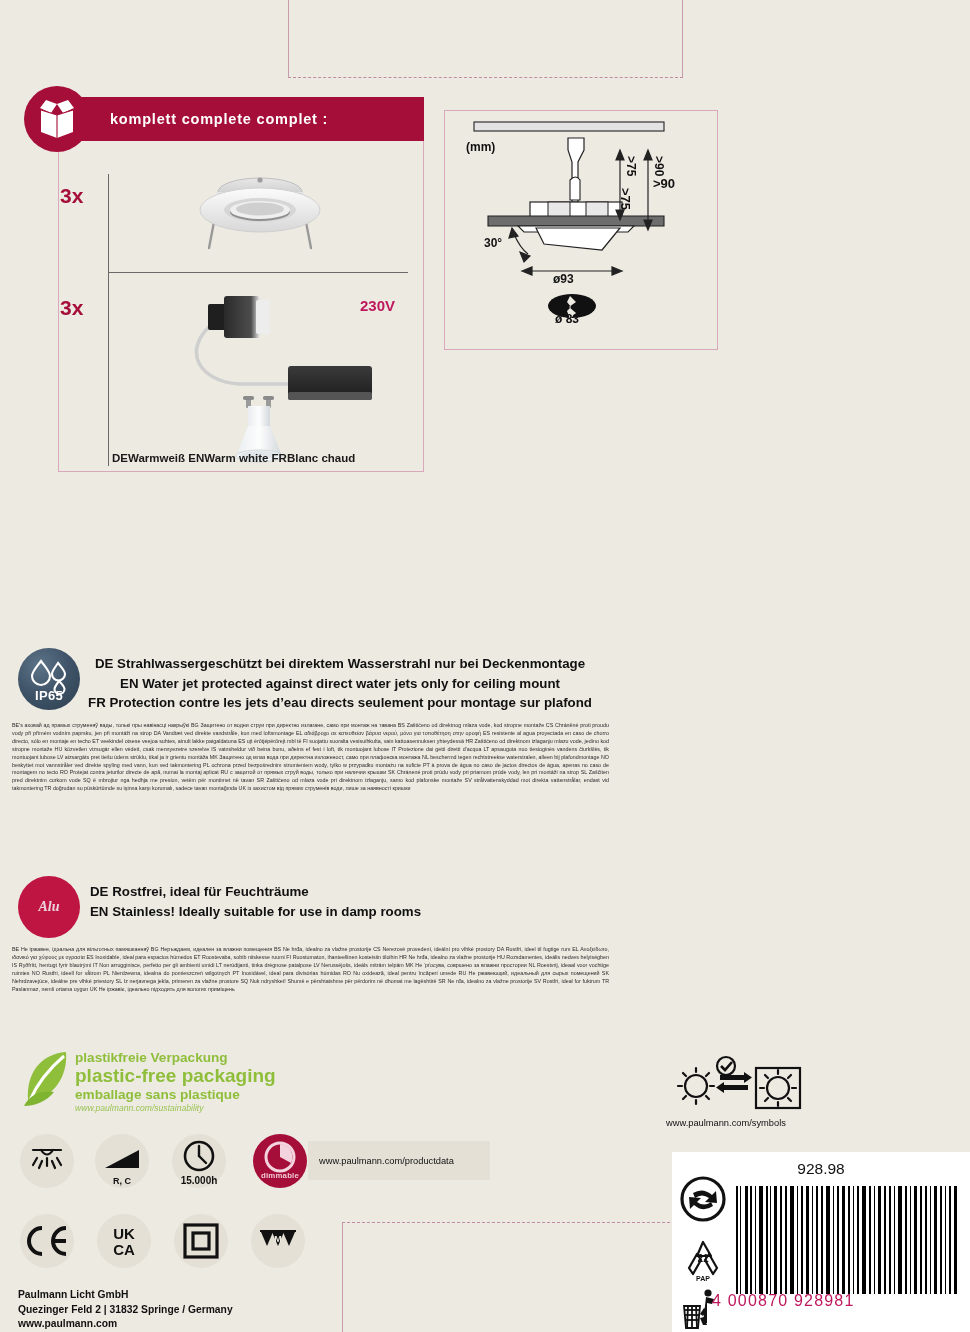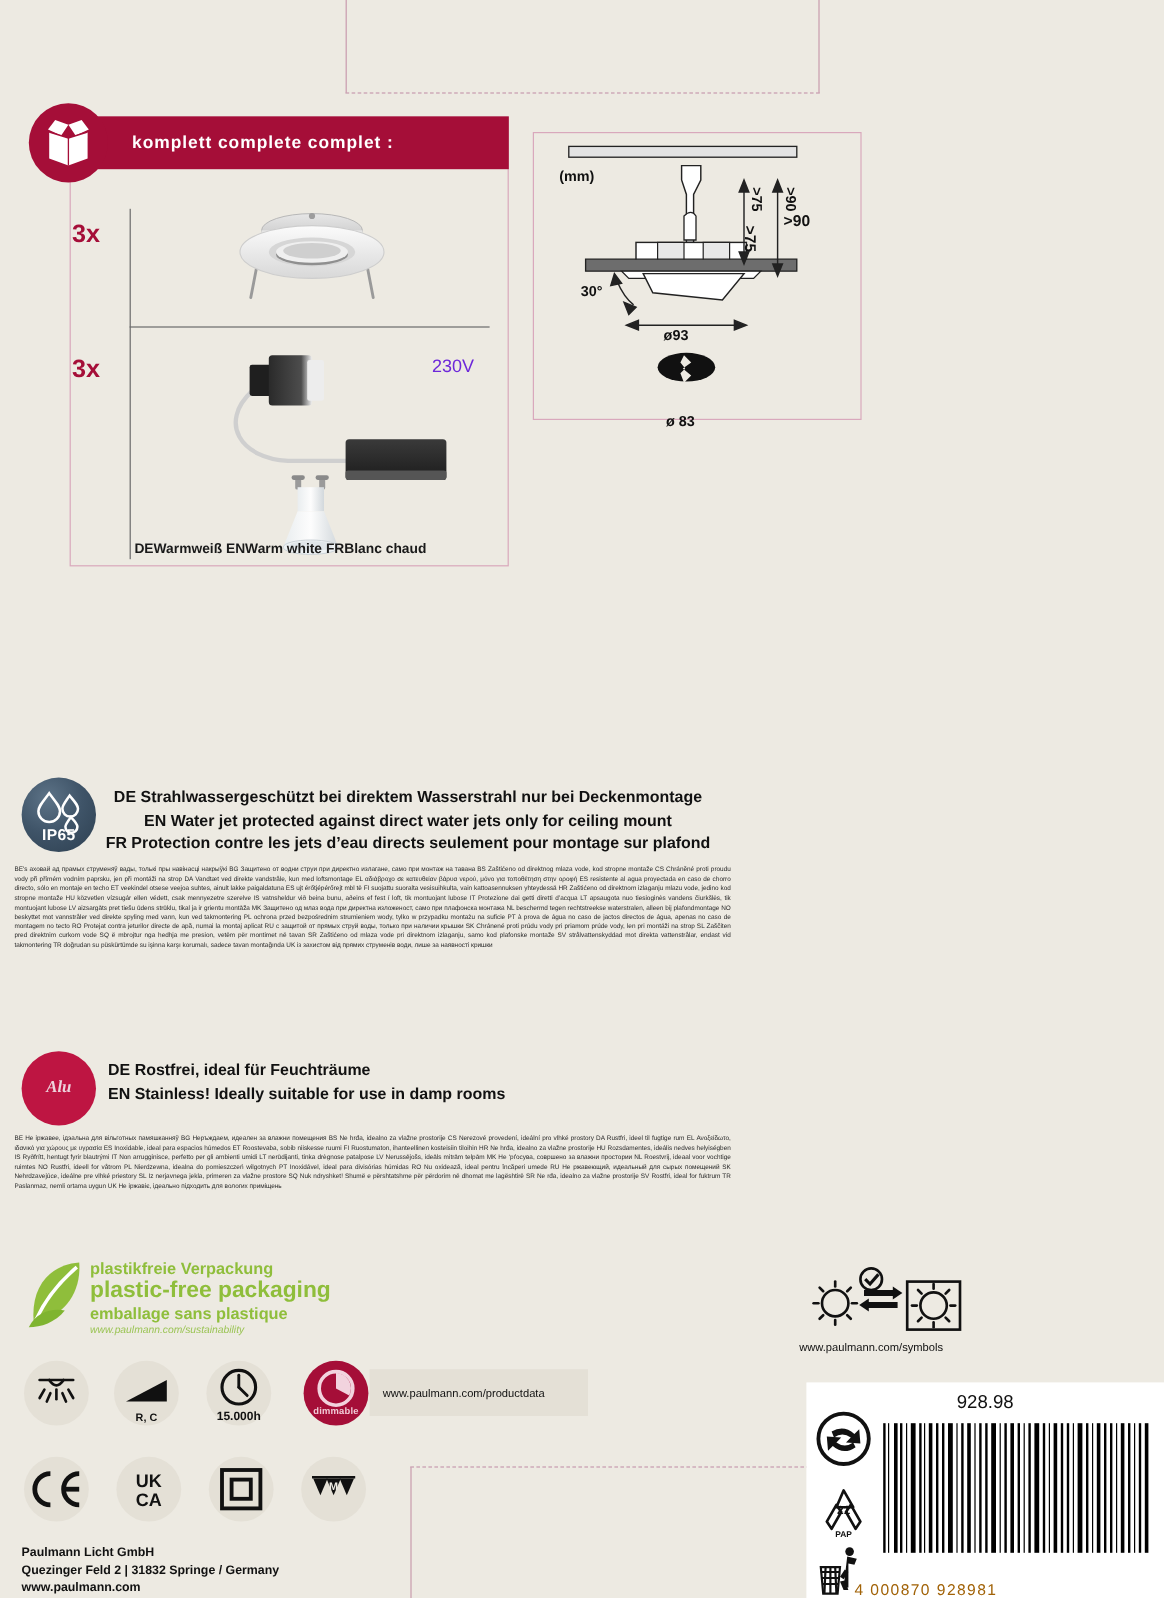--- a/index.html
+++ b/index.html
@@ -37,21 +37,21 @@
     left:24px;top:86px;width:66px;height:66px;border-radius:50%;
     background:#A50E38;
   }
   .divider-h{background:#6a6a6a;height:1px;}
   .divider-v{background:#6a6a6a;width:1px;}
 
   .qty{
     color:#A50E38;font-size:21px;font-weight:700;
   }
 
-  .volt{font-size:15px;font-weight:400;color:#6d28d9;}
+  .volt{font-size:15px;font-weight:700;color:#be185d;}
 
   #warmwhite{
     left:112px;top:452px;font-size:11.5px;font-weight:700;white-space:nowrap;
   }
   #warmwhite b{font-weight:800;}
 
   
   #tech-panel{
     left:444px;top:110px;width:274px;height:240px;
     border:1.2px solid #D9A8BC;box-sizing:border-box;
@@ -144,21 +144,21 @@
     left:672px;top:1152px;width:298px;height:180px;background:#ffffff;
   }
   #artnr{
     position:absolute;left:0;right:0;top:8px;text-align:center;
     font-size:15.5px;font-weight:400;color:#111;
   }
   #bars{position:absolute;left:64px;top:34px;width:224px;height:108px;}
   #bars i{position:absolute;top:0;bottom:0;background:#000;}
   #ean{
     position:absolute;left:40px;top:140px;width:250px;
-    font-size:13px;letter-spacing:1.2px;color:#a16207;white-space:nowrap;margin-top:25px;
+    font-size:16px;letter-spacing:1.2px;color:#be185d;white-space:nowrap;
   }
   .recycle-ico{position:absolute;left:8px;}
   svg{display:block;overflow:visible;}
 </style>
 </head>
 <body>
 
 <div class="abs" id="top-dash"></div>
 
 <div class="abs" id="delivery-panel"></div>
@@ -317,21 +317,21 @@
 
     <ellipse cx="120" cy="190" rx="24" ry="12" fill="#111"></ellipse>
     <path d="M118 180 l6 6 l-7 5 l7 6 l-6 6 l-3 -8 l4 -4 l-4 -5 Z" fill="#EDEAE2"></path>
   </svg>
 </div>
 <div class="abs tech-txt" style="left:466px;top:140px;">(mm)</div>
 <div class="abs tech-txt" style="left:624px;top:156px;writing-mode:vertical-rl;">&gt;75</div>
 <div class="abs tech-txt" style="left:652px;top:156px;writing-mode:vertical-rl;">&gt;90</div>
 <div class="abs tech-txt" style="left:484px;top:236px;">30°</div>
 <div class="abs tech-txt" style="left:553px;top:272px;">ø93</div>
-<div class="abs tech-txt" style="left:555px;top:312px;margin-top:32px;">ø 83</div>
+<div class="abs tech-txt" style="left:555px;top:312px;">ø 83</div>
 
 <div class="abs" id="ip-badge">
   <svg width="62" height="62" viewBox="0 0 62 62" style="position:absolute;left:0;top:0;">
     <g fill="none" stroke="#ffffff" stroke-width="2.1">
       <path d="M23 13 c-6 8 -9 11 -9 15 a9 9 0 0 0 18 0 c0 -4 -3 -7 -9 -15 Z"></path>
       <path d="M40 15 c-4 6 -6 8 -6 11 a6.5 6.5 0 0 0 13 0 c0 -3 -2 -5 -7 -11 Z"></path>
       <path d="M41 33 c-3 4 -4.5 6 -4.5 8 a5 5 0 0 0 10 0 c0 -2 -1.5 -4 -5.5 -8 Z"></path>
     </g>
   </svg>
   <span class="ipcode">IP65</span>

